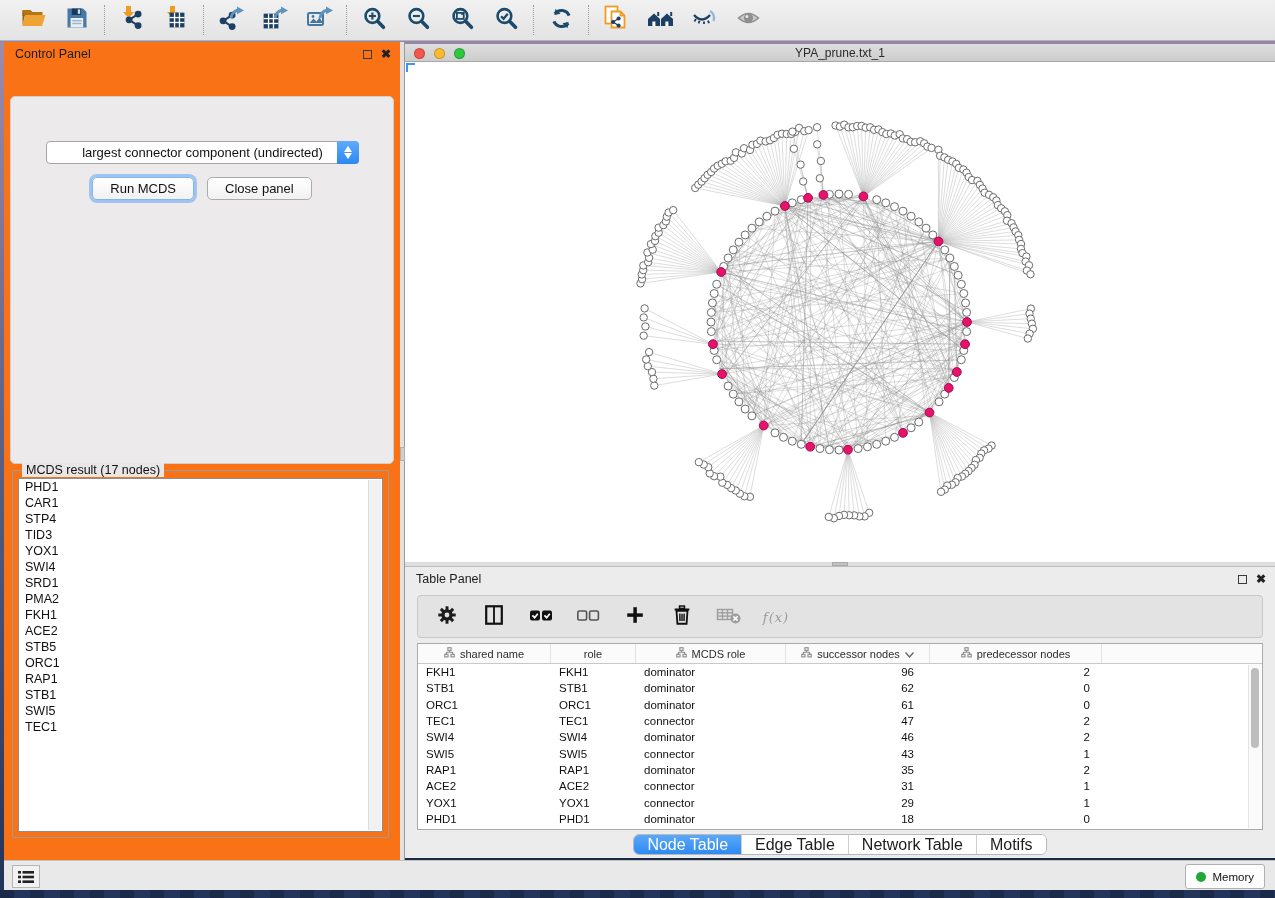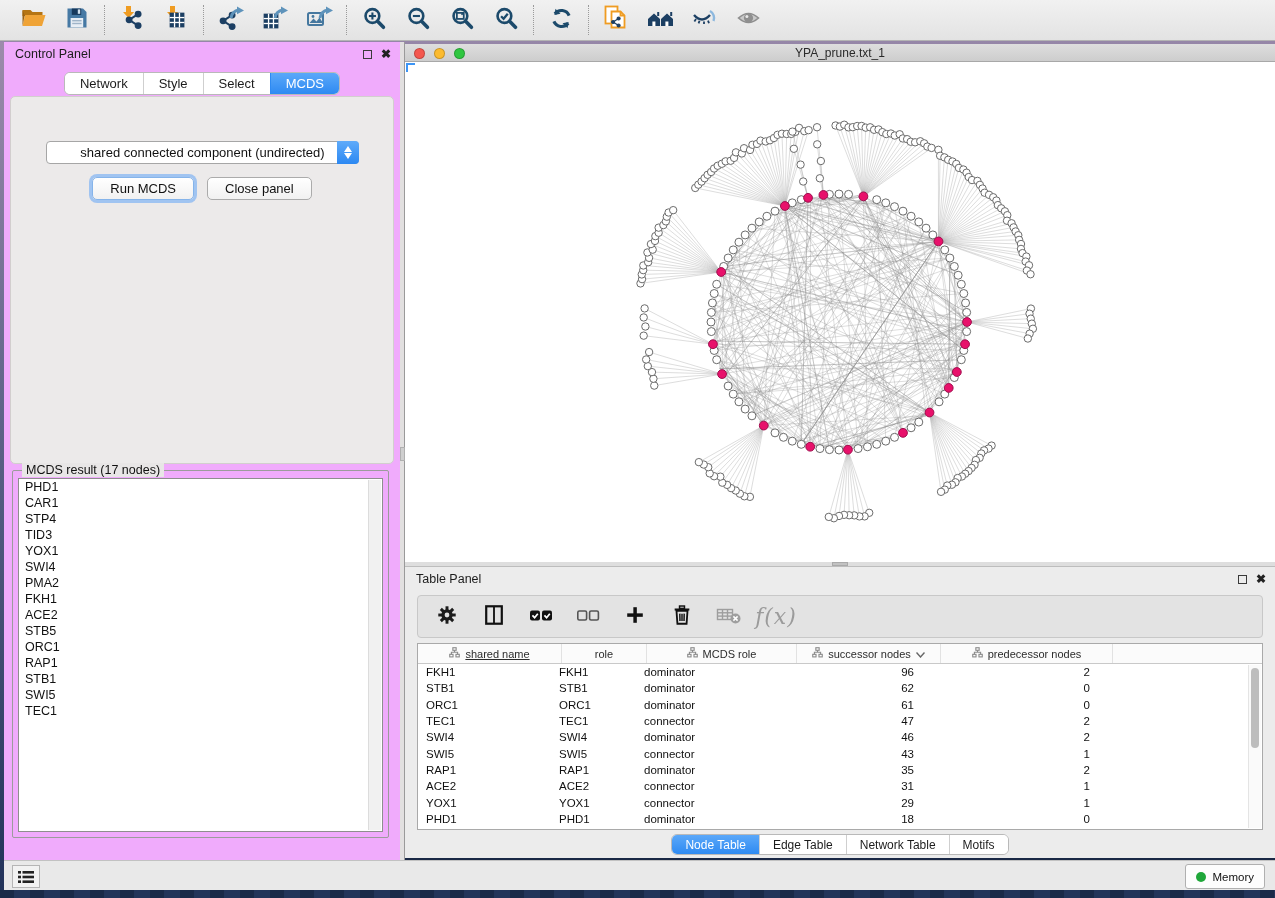--- a/index.html
+++ b/index.html
@@ -23,21 +23,21 @@
   .desktop-bottom { position:absolute; left:0; top:890px; width:1275px; height:8px;
     background:repeating-linear-gradient(90deg,#1a2a48 0 14px,#23355a 14px 30px); z-index:9;}
   
   .panel-titlebar { display:flex; align-items:center; height:24px; }
   .panel-title { font-size:12.5px; color:#1c1c1c; padding-left:11px; }
   .win-ctrls { margin-left:auto; display:flex; align-items:center; gap:9px; padding-right:9px;}
   .win-float { width:9px; height:9px; border:1.5px solid #3a3a3a; display:inline-block; }
   .win-close { font-size:12px; font-weight:bold; color:#222; line-height:10px;}
   
   .control-panel { position:absolute; left:4px; top:42px; width:396px; height:818px;
-    background:#f0abfc; }
+    background:#f97316; }
   .seg { display:flex; height:23px; border:1px solid #b9b9b9; border-radius:6px;
     overflow:hidden; background:#fff; width:max-content; }
   .seg .seg-tab { font-size:13px; color:#1c1c1c; padding:0 15px; display:flex; align-items:center;
     border-left:1px solid #cfcfcf; background:#fff; cursor:default;}
   .seg .seg-tab:first-child { border-left:none; }
   .seg .seg-tab.sel { background:linear-gradient(#5ba8f9,#2e8af2); color:#fff; border-left-color:#2e8af2;}
   .cp-tabs-row { position:absolute; left:0; top:30px; width:100%; display:flex; justify-content:center;}
   .cp-body { position:absolute; left:6px; top:54px; width:384px; height:368px;
     background:#eceaea; border:1px solid #d2cece; border-radius:5px; }
   .opt-label { text-align:center; margin-top:18px; font-size:13px; color:#111;}
@@ -90,21 +90,21 @@
   .tp-header { display:flex; height:20px; background:#fbfbfb; border-bottom:1px solid #c9c9c9;}
   .th { display:flex; align-items:center; justify-content:center; gap:5px;
     border-right:1px solid #e2e2e2; font-size:11px; color:#2c2c2c; overflow:hidden;}
   .tr { display:flex; height:16.3px; align-items:center;}
   .td { font-size:11.5px; color:#111; overflow:hidden; white-space:nowrap;}
   .tp-scroll { position:absolute; right:1px; top:21px; bottom:1px; width:13px;
     background:#fafafa; border-left:1px solid #e4e4e4;}
   .tp-thumb { position:absolute; left:2px; right:2px; top:3px; height:80px;
     background:#bdbdbd; border-radius:5px;}
   .tp-tabs-row { position:absolute; left:0; bottom:3px; width:100%; display:flex; justify-content:center;}
-  .tp-tabs-row .seg .seg-tab { font-size:12px; padding:0 13px;}
+  .tp-tabs-row .seg .seg-tab { font-size:16px; padding:0 13px;}
   .tp-tabs-row .seg { height:21px;}
   
   .status-bar { position:absolute; left:4px; top:860px; width:1271px; height:30px;
     background:#e9e9e9; border-top:1px solid #c2c2c2;}
   .list-btn { position:absolute; left:8px; top:4px; width:28px; height:23px;
     background:#f2f2f2; border:1px solid #b5b5b5; display:flex; align-items:center; justify-content:center;}
   .memory-btn { position:absolute; right:10px; top:3px; height:25px; padding:0 10px;
     background:#fdfdfd; border:1px solid #b0b0b0; border-radius:3px;
     display:flex; align-items:center; gap:6px; font-size:11.5px; color:#111;}
   .mem-dot { width:10px; height:10px; border-radius:50%;}
@@ -310,31 +310,23 @@
 <div class="desktop-bottom"></div>
 
 <div class="control-panel">
   <div class="panel-titlebar">
     <span class="panel-title">Control Panel</span>
     <span class="win-ctrls">
       <span class="win-float"></span>
       <span class="win-close">✖</span>
     </span>
   </div>
-  <div class="cp-tabs-row">
-      <div class="seg" id="cp-tabs">
-        <span class="seg-tab">Network</span>
-        <span class="seg-tab">Style</span>
-        <span class="seg-tab">Select</span>
-        <span class="seg-tab sel">MCDS</span>
-      </div>
-    </div>
   <div class="cp-body">
     <div class="dropdown">
-      <span>shared connected component (undirected)</span>
+      <span>largest connector component (undirected)</span>
       <span class="dd-stepper">
         <svg width="8" height="6" viewBox="0 0 8 6">
             <path d="M4 0 L8 6 H0 Z" fill="#fff"></path>
           </svg>
         <svg width="8" height="6" viewBox="0 0 8 6">
             <path d="M4 6 L0 0 H8 Z" fill="#fff"></path>
           </svg>
       </span>
     </div>
     <div class="btn-row">
@@ -345,20 +337,21 @@
   <div class="result-group">
     <span class="result-legend">MCDS result (17 nodes)</span>
     <div class="result-list" id="result-list">
       <div class="result-scroll"></div>
     <div class="result-item">PHD1</div>
         <div class="result-item">CAR1</div>
         <div class="result-item">STP4</div>
         <div class="result-item">TID3</div>
         <div class="result-item">YOX1</div>
         <div class="result-item">SWI4</div>
+        <div class="result-item">SRD1</div>
         <div class="result-item">PMA2</div>
         <div class="result-item">FKH1</div>
         <div class="result-item">ACE2</div>
         <div class="result-item">STB5</div>
         <div class="result-item">ORC1</div>
         <div class="result-item">RAP1</div>
         <div class="result-item">STB1</div>
         <div class="result-item">SWI5</div>
         <div class="result-item">TEC1</div>
       </div>
@@ -1186,26 +1179,26 @@
               <line x1="1.5" y1="8.8" x2="16.5" y2="8.8"></line>
               <line x1="1.5" y1="12.1" x2="16.5" y2="12.1"></line>
               <line x1="6.5" y1="5.5" x2="6.5" y2="15.5"></line>
               <line x1="11.5" y1="5.5" x2="11.5" y2="15.5"></line>
             </g>
             <circle cx="19.5" cy="14.5" r="5" fill="#9e9e9e"></circle>
             <path d="M17.4 12.4 l4.2 4.2 M21.6 12.4 l-4.2 4.2" stroke="#fff" stroke-width="1.5"></path>
           </svg></span>
       </span>
       <span class="tp-tool">
-        <span><span style="font-family:'DejaVu Serif',serif;font-style:italic;font-size:22px;color:#9b9b9b;letter-spacing:1px">f(x)</span></span>
+        <span><span style="font-family:'DejaVu Serif',serif;font-style:italic;font-size:13px;color:#9b9b9b;letter-spacing:1px">f(x)</span></span>
       </span>
     </div>
   <div class="tp-table">
     <div class="tp-header" id="tp-header">
-        <div class="th" style="width: 144px; text-decoration: underline;">
+        <div class="th" style="width: 133px;">
           <span><svg width="11" height="11" viewBox="0 0 12 12">
               <g fill="none" stroke="#8a8a8a" stroke-width="1.2">
                 <rect x="4.2" y="0.8" width="3.6" height="2.8"></rect>
                 <rect x="0.8" y="8" width="3.6" height="2.8"></rect>
                 <rect x="7.6" y="8" width="3.6" height="2.8"></rect>
                 <path d="M6 3.6 V5.8 M2.6 8 V5.8 H9.4 V8"></path>
               </g>
             </svg></span>
           <span>shared name</span>
         </div>

